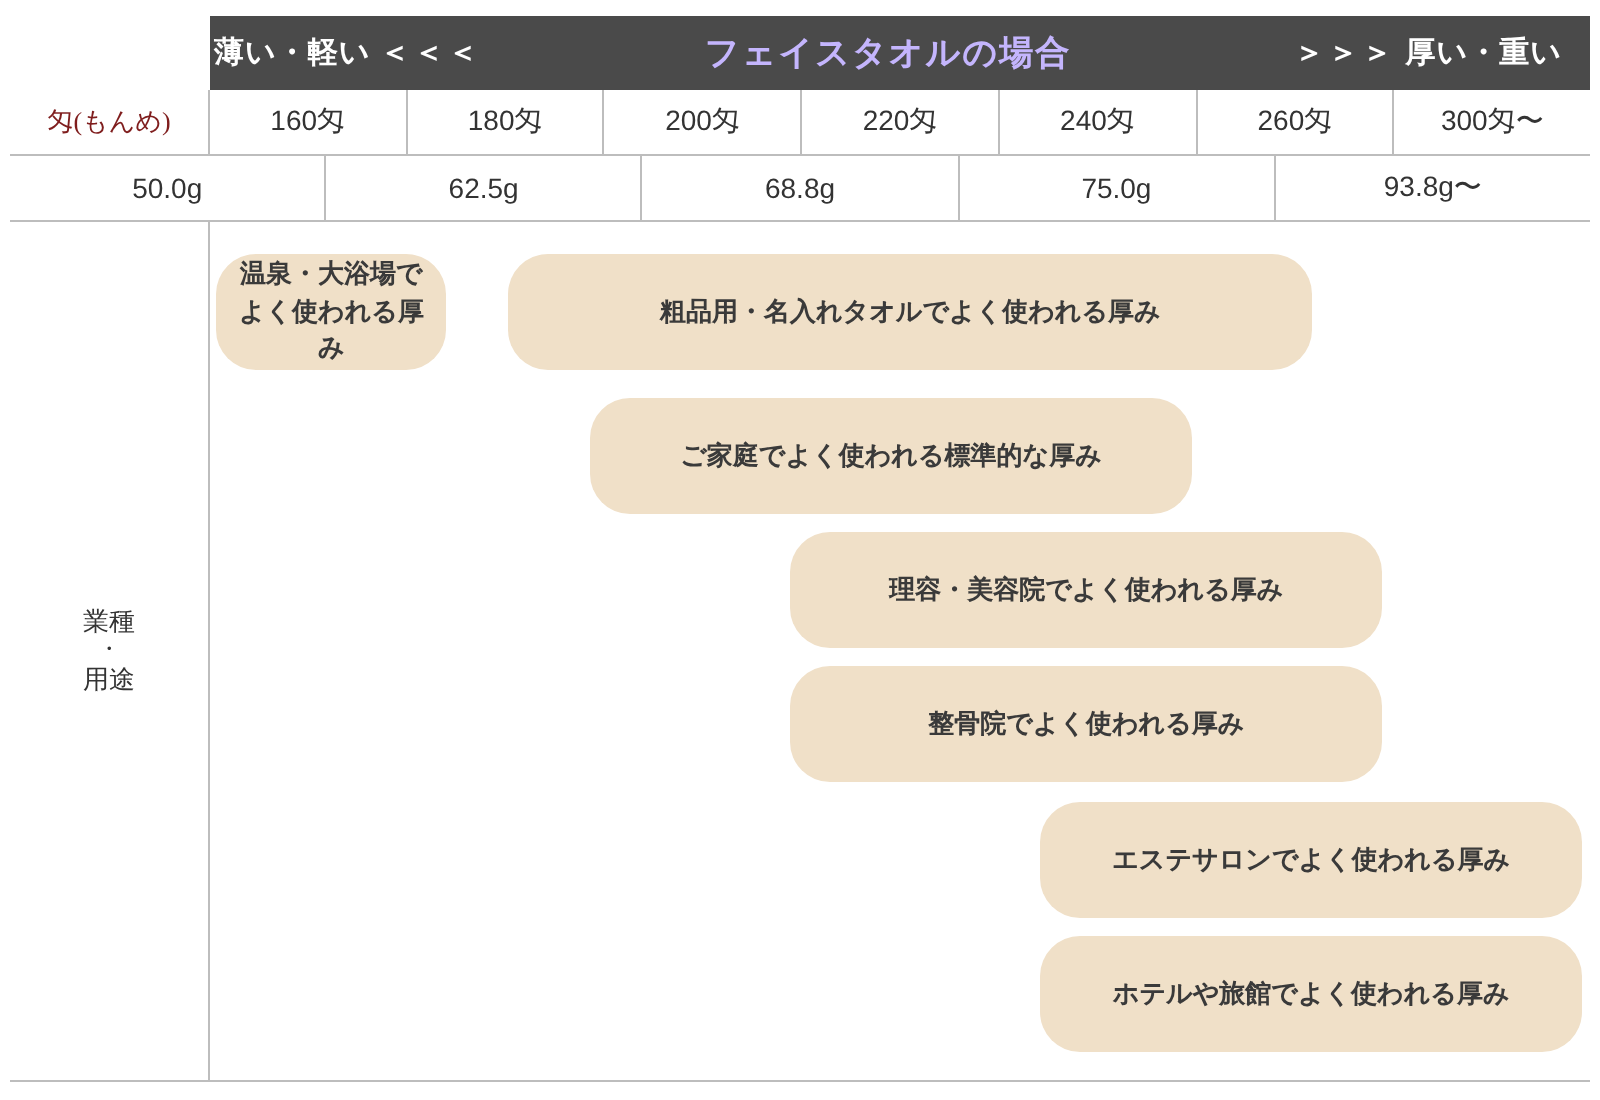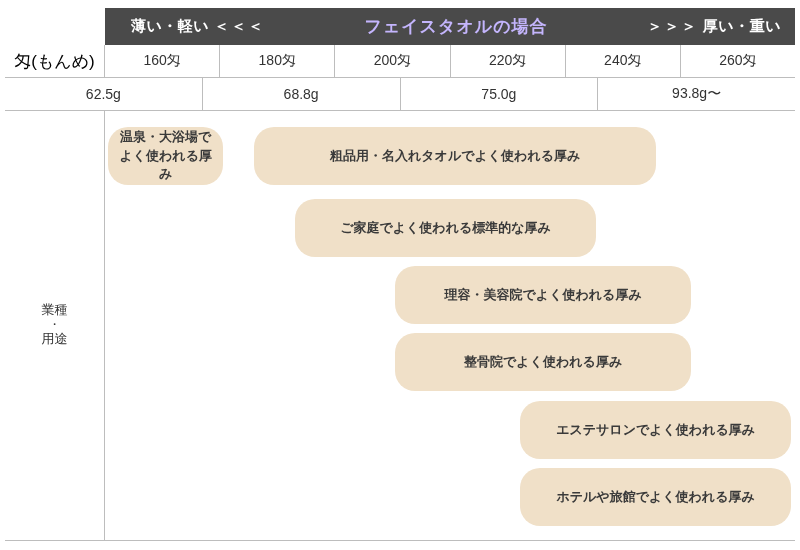--- a/index.html
+++ b/index.html
@@ -35,21 +35,21 @@
     box-sizing: border-box;
   }
   .header-left, .header-right {
     color: #ffffff;
     font-size: 15px;
     font-weight: 600;
     letter-spacing: 0.5px;
     white-space: nowrap;
   }
   .header-left {
-    padding-left: 26px;
+    padding-left: 2px;
     flex: 0 0 auto;
   }
   .header-center {
     flex: 1 1 auto;
     text-align: center;
     color: #c4b5fd;
     font-size: 17px;
     font-weight: 700;
     letter-spacing: 1px;
     white-space: nowrap;
@@ -81,26 +81,27 @@
     border-bottom: 1px solid #bdbdbd;
   }
   .data-row.row-1 { top: 45px; height: 33px; border-top: none; }
   .data-row.row-2 { top: 78px; height: 33px; }
 
   .row-label {
     flex: 0 0 100px;
     display: flex;
     align-items: center;
     justify-content: center;
-    font-size: 17px;
+    font-size: 13px;
     font-weight: 500;
-    color: #000000;
+    color: #7f1d1d;
     border-right: 1px solid #bdbdbd;
     box-sizing: border-box;
     white-space: nowrap;
+    font-family: Liberation Serif, serif;
   }
   .cell {
     flex: 1 1 0;
     display: flex;
     align-items: center;
     justify-content: center;
     font-size: 14px;
     color: #333333;
     border-right: 1px solid #bdbdbd;
     box-sizing: border-box;
@@ -124,21 +125,20 @@
     flex: 0 0 100px;
     display: flex;
     flex-direction: column;
     align-items: center;
     justify-content: center;
     font-size: 13px;
     line-height: 1.35;
     color: #333333;
     border-right: 1px solid #bdbdbd;
     box-sizing: border-box;
-    font-family: Liberation Mono, monospace;
   }
   .usage-label .dot { font-size: 11px; line-height: 1; }
 
   .usage-canvas {
     position: relative;
     flex: 1 1 auto;
     box-sizing: border-box;
   }
 
   .bar {
@@ -186,23 +186,25 @@
   </div>
 
   <div class="data-row row-1">
     <div class="row-label">匁(もんめ)</div>
     <div class="cell">160匁</div>
     <div class="cell">180匁</div>
     <div class="cell">200匁</div>
     <div class="cell">220匁</div>
     <div class="cell">240匁</div>
     <div class="cell">260匁</div>
+    <div class="cell">300匁〜</div>
   </div>
 
   <div class="data-row row-2">
+    <div class="cell">50.0g</div>
     <div class="cell">62.5g</div>
     <div class="cell">68.8g</div>
     <div class="cell">75.0g</div>
     <div class="cell">93.8g〜</div>
   </div>
 
   <div class="usage-section">
     <div class="usage-label">
       <span>業種</span>
       <span class="dot">・</span>

